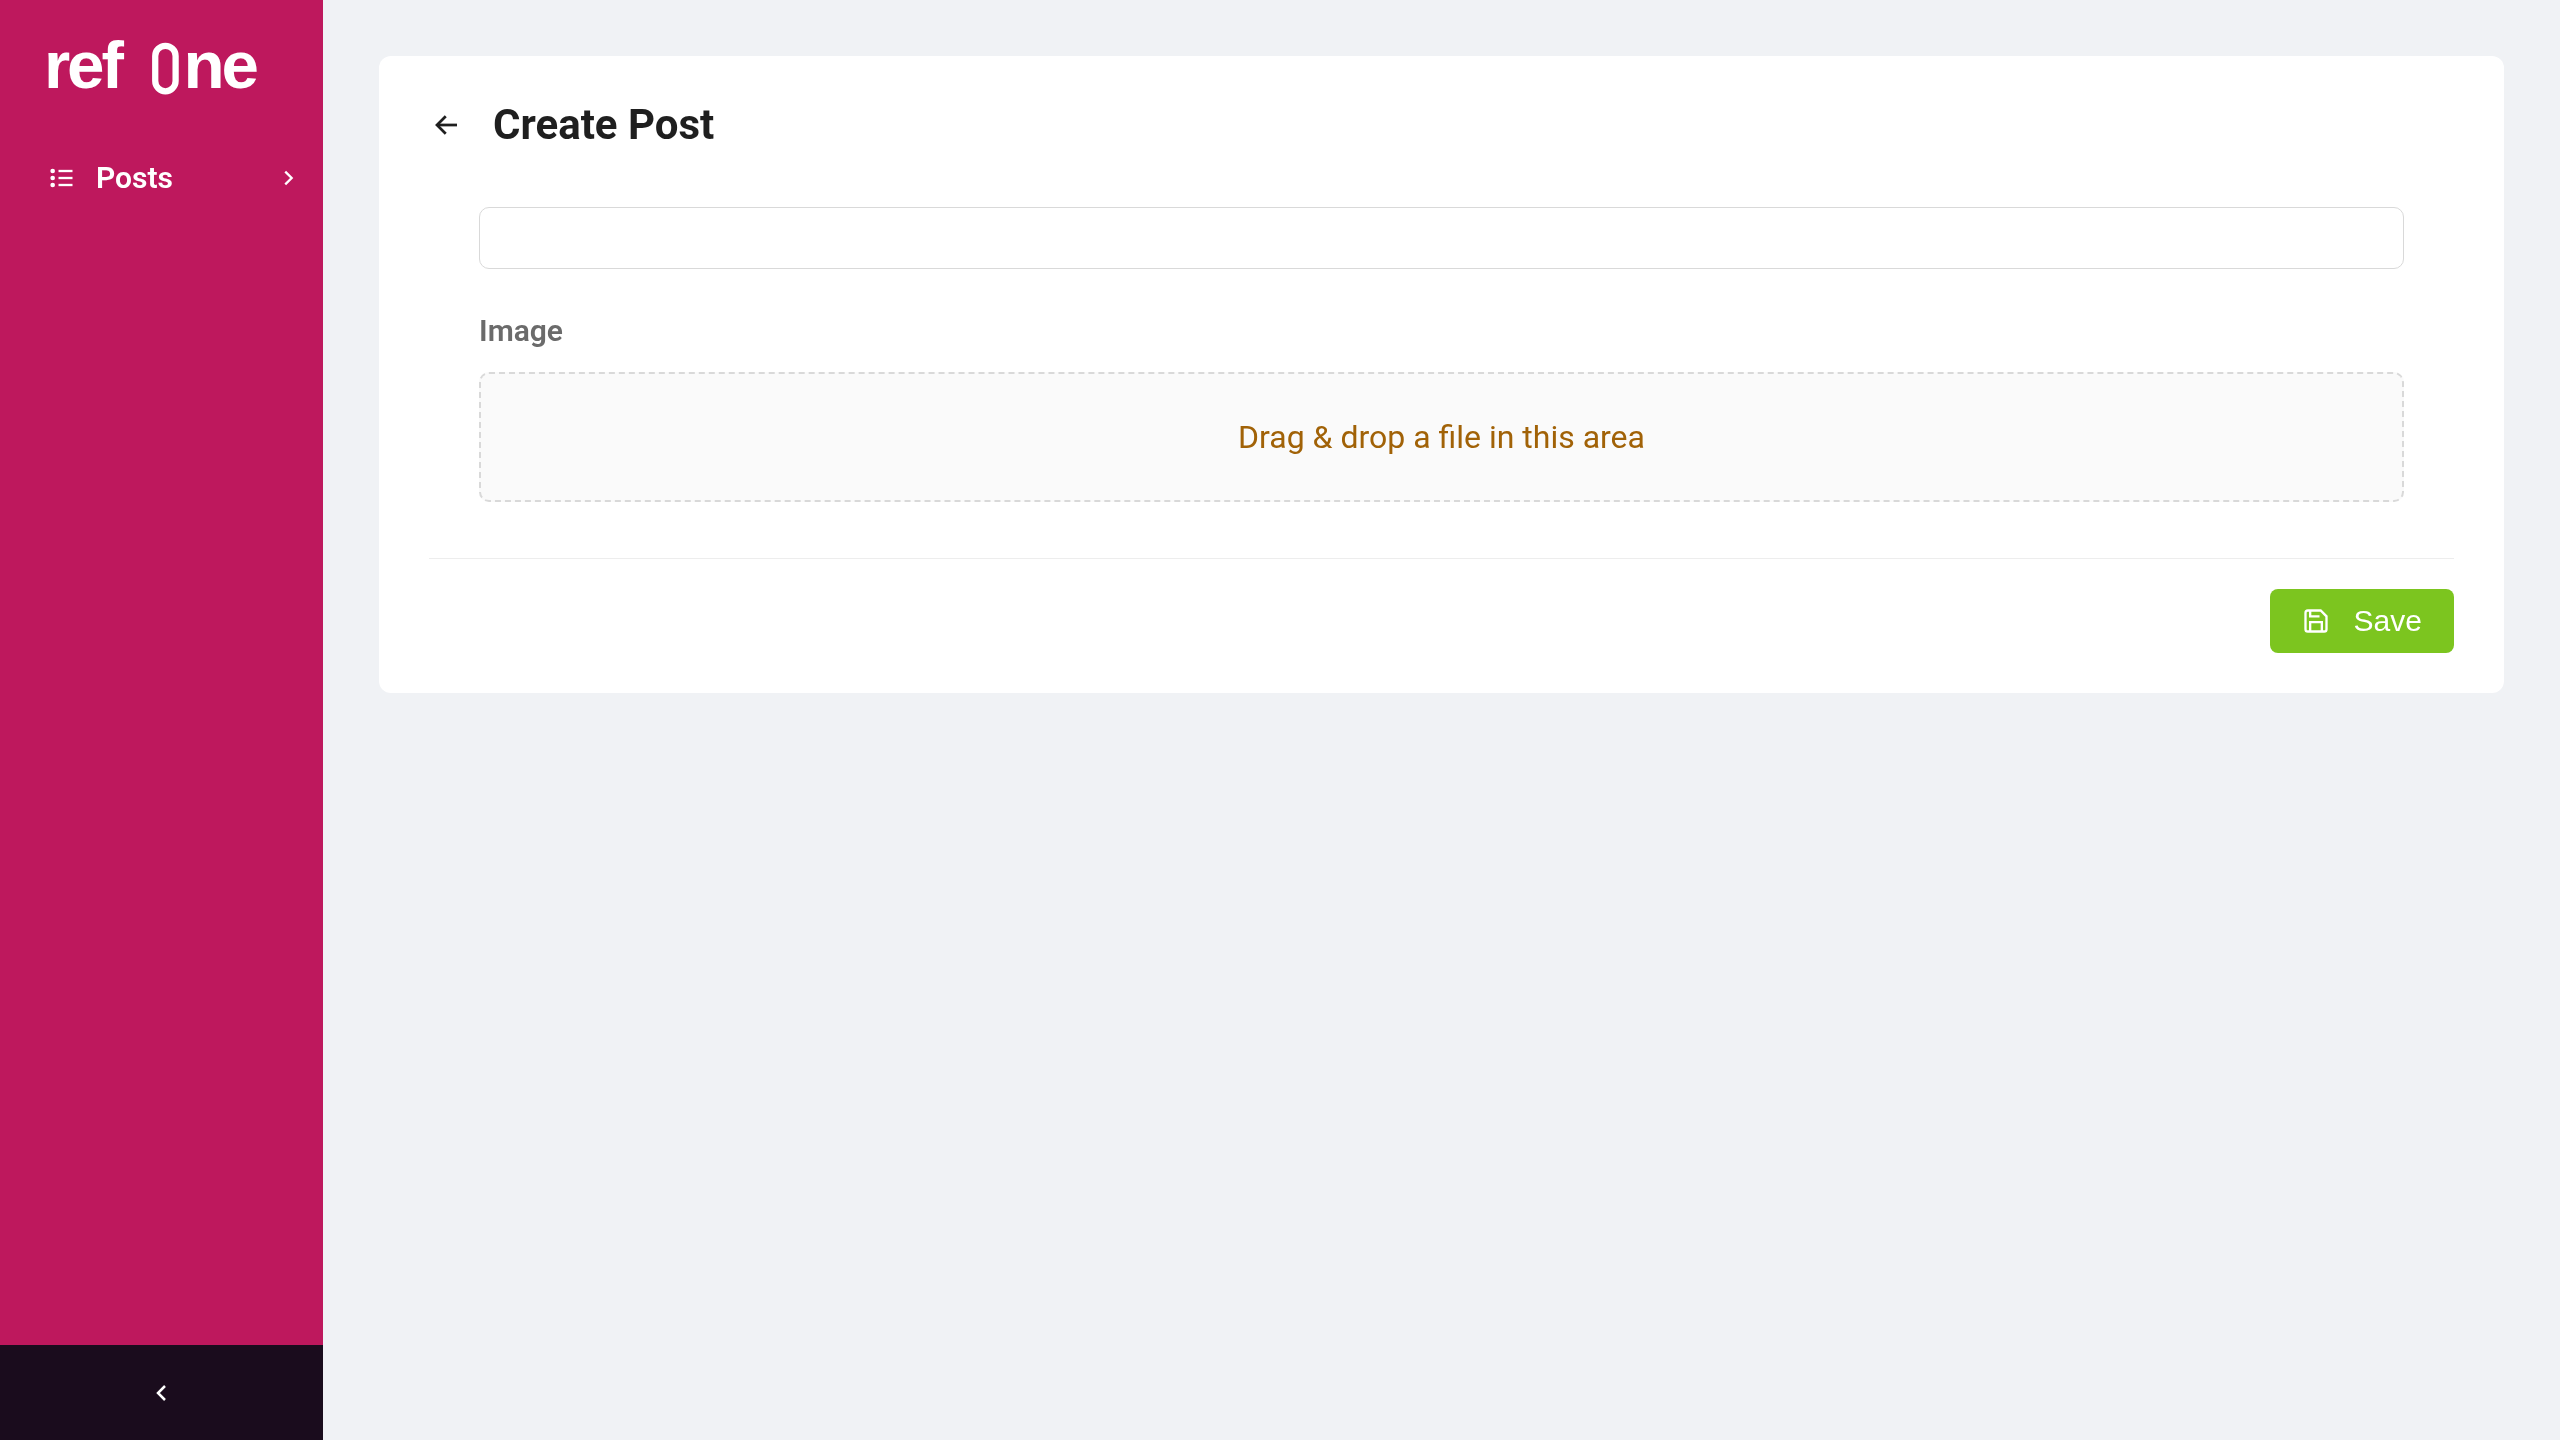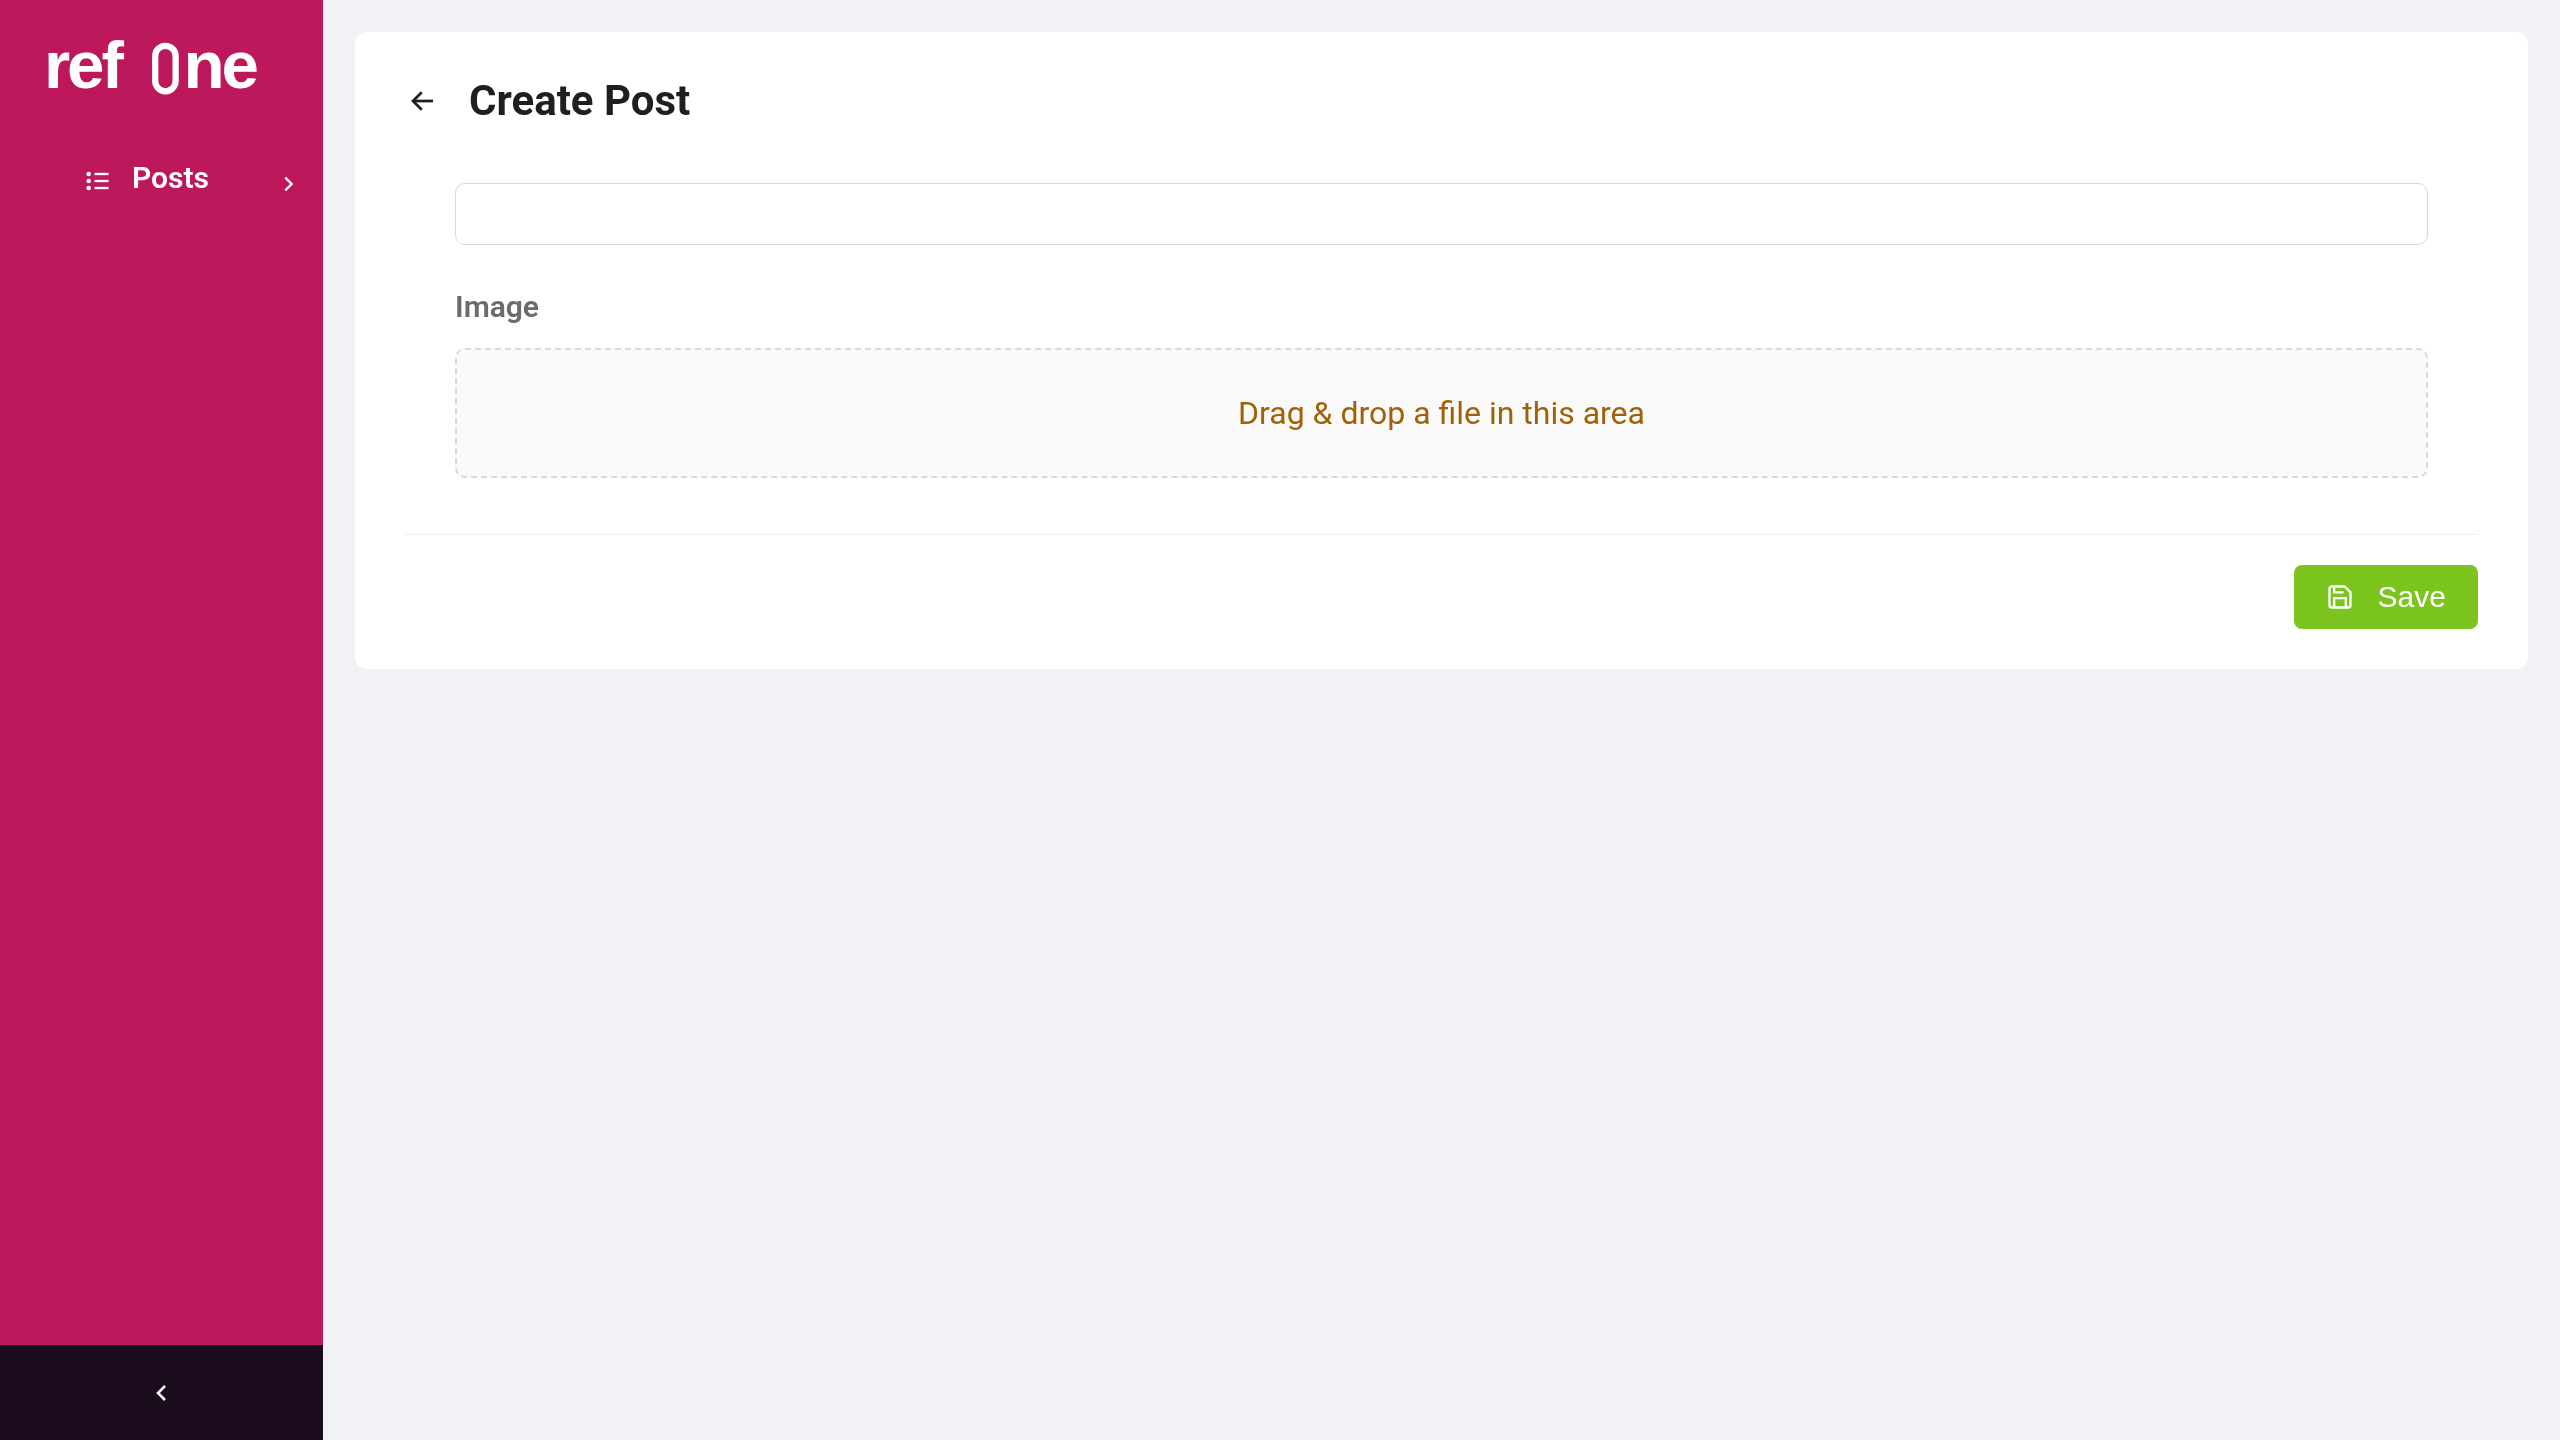--- a/index.html
+++ b/index.html
@@ -24,26 +24,25 @@
       padding: 22px 44px 22px 44px;
       display: flex;
       align-items: center;
     }
     .sidebar-nav {
       flex: 1;
       padding-top: 10px;
     }
     .sidebar-item {
       display: flex;
-      align-items: flex-end;
+      align-items: center;
       padding: 16px 24px 16px 48px;
       color: #fff;
       cursor: pointer;
       gap: 20px;
-      margin-left: 36px;
     }
     .sidebar-item .list-icon {
       width: 28px;
       height: 28px;
       flex-shrink: 0;
     }
     .sidebar-item-label {
       font-size: 30px;
       font-weight: 600;
       flex: 1;
@@ -59,21 +58,21 @@
       display: flex;
       align-items: center;
       justify-content: center;
       cursor: pointer;
     }
     .sidebar-footer svg { width: 24px; height: 24px; }
 
     
     .main {
       flex: 1;
-      padding: 32px;
+      padding: 56px;
       overflow: auto;
     }
     .card {
       background: #fff;
       border-radius: 12px;
       padding: 44px 50px 40px 50px;
     }
     .card-header {
       display: flex;
       align-items: center;

